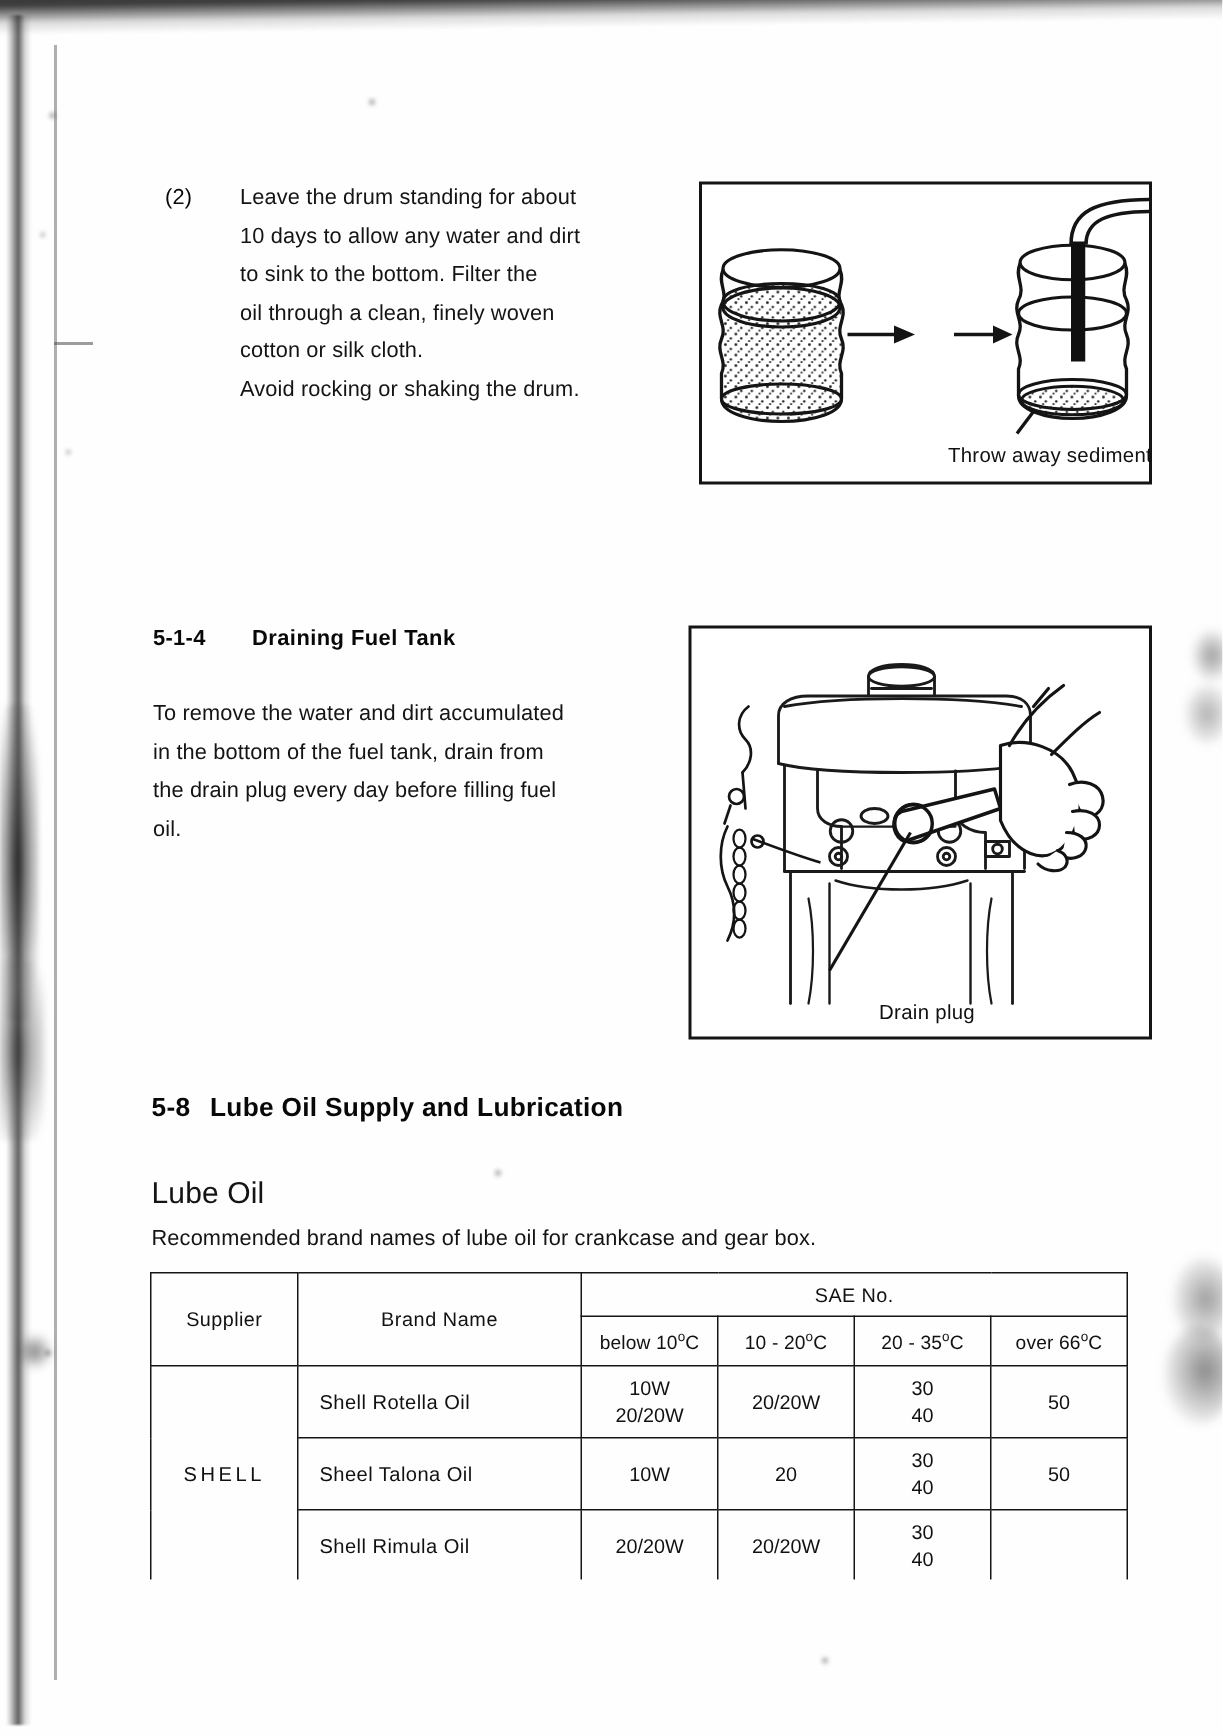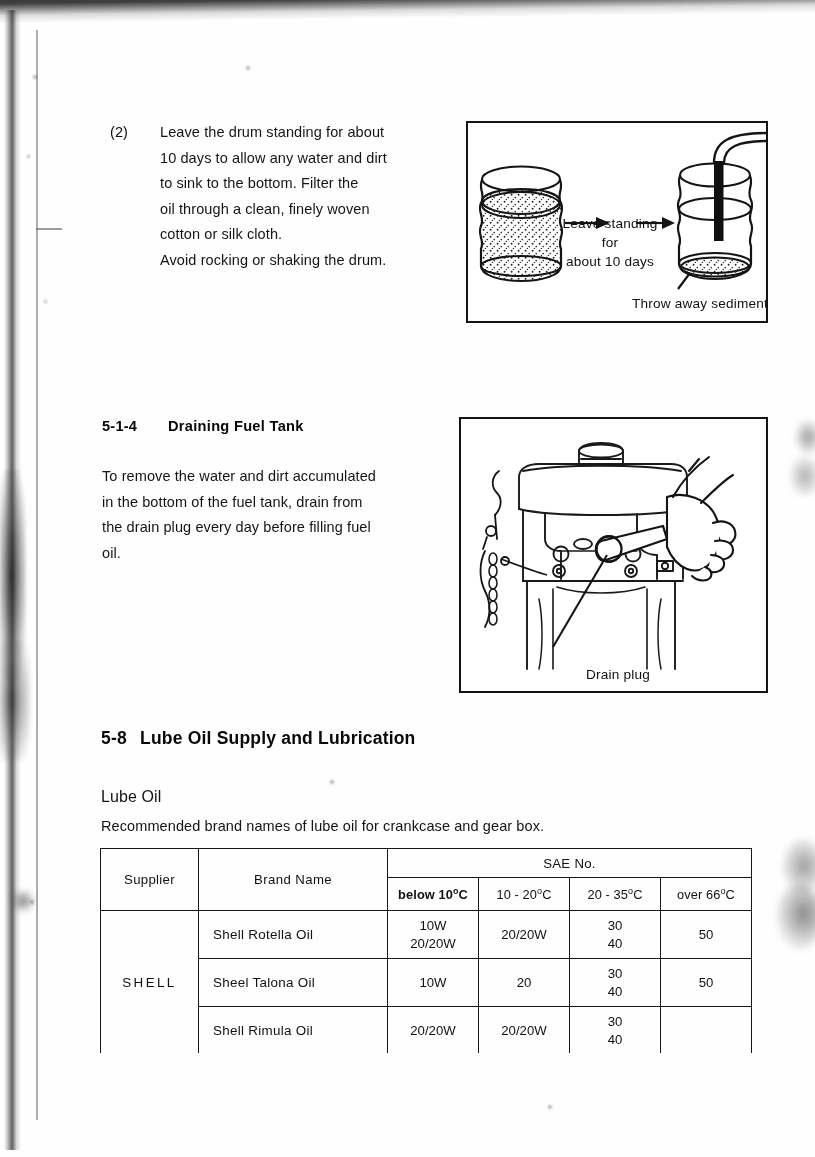--- a/index.html
+++ b/index.html
@@ -120,21 +120,21 @@
   #sec514-title { left: 168px; top: 418px; font-size: 14.6px; letter-spacing: 0.3px;}
   #sec514-body {
     left: 102px; top: 464px;
     width: 345px;
     line-height: 25.5px;
   }
 
   
   #sec52-num { left: 101px; top: 728px; font-size: 17.5px; letter-spacing: 0.2px;}
   #sec52-title { left: 140px; top: 728px; font-size: 17.5px; letter-spacing: 0.2px;}
-  #lube-label { left: 101px; top: 784px; font-size: 16px; }
+  #lube-label { left: 101px; top: 784px; font-size: 20px; }
   #lube-desc  { left: 101px; top: 814px; font-size: 14.5px; }
 
   
   .fig-frame {
     position: absolute;
     border: 2.2px solid #141414;
     background: #ffffff;
     overflow: visible;
   }
   #fig1 { left: 466px; top: 121px; width: 298px; height: 198px; }
@@ -166,21 +166,21 @@
     border: 1.7px solid #151515;
     padding: 0;
     text-align: center;
     vertical-align: middle;
     font-weight: normal;
   }
   #lube-table .h-supplier { width: 97px; height: 60px; letter-spacing: 0.3px;}
   #lube-table .h-brand    { width: 188px; letter-spacing: 0.4px;}
   #lube-table .h-sae      { height: 28px; letter-spacing: 0.3px;}
   #lube-table .h-temp     { height: 32px; font-size: 12.8px; letter-spacing: 0.1px;}
-  #lube-table .c-below { width: 104px; font-weight: bold; }
+  #lube-table .c-below { width: 104px; }
   #lube-table .c-1020  { width: 78px; }
   #lube-table .c-2035  { width: 78px; }
   #lube-table .c-over  { width: 107px; }
   #lube-table .supplier-cell {
     letter-spacing: 2.4px;
     font-size: 13.4px;
   }
   #lube-table .brand-cell {
     text-align: left;
     padding-left: 14px;
@@ -313,23 +313,20 @@
       <path d="M222,150 L210,166" stroke="#141414" stroke-width="2.2" fill="none"></path>
 
       <rect x="246" y="38" width="9.5" height="80" fill="#101010"></rect>
 
       <g fill="none" stroke="#141414" stroke-width="2.4">
         <path d="M246,40 C246,18 262,10 300,10"></path>
         <path d="M256,40 C256,24 270,18 300,18"></path>
       </g>
     </svg>
   </div>
-  <div class="fig-label" id="fig1-label-mid" style="white-space: pre-line;">Leave standing
-for
-about 10 days</div>
   <div class="fig-label" id="fig1-label-sed">Throw away sediment</div>
 
   <div class="heading-bold" id="sec514-num">5-1-4</div>
   <div class="heading-bold" id="sec514-title">Draining Fuel Tank</div>
   <div class="body-text" id="sec514-body">To remove the water and dirt accumulated
 in the bottom of the fuel tank, drain from
 the drain plug every day before filling fuel
 oil.</div>
 
   <div class="fig-frame" id="fig2">

